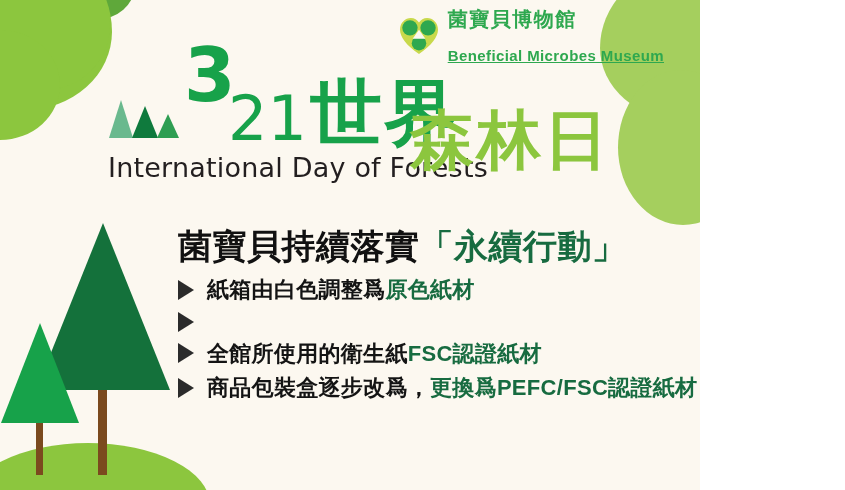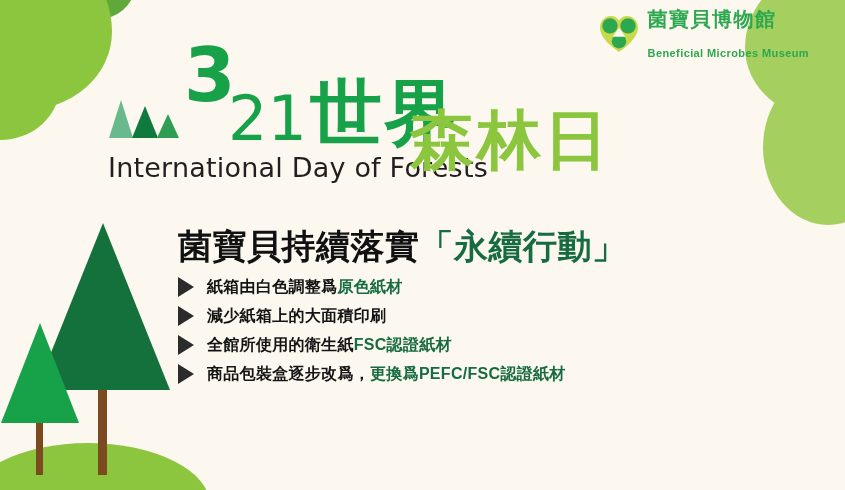--- a/index.html
+++ b/index.html
@@ -3,21 +3,21 @@
 <meta charset="utf-8">
 <title>World Forests Day Banner</title>
 <style>
   html, body {
     margin: 0;
     padding: 0;
     background: #ffffff;
   }
   .banner {
     position: relative;
-    width: 845px;
+    width: 700px;
     height: 490px;
     background: #FCF8F0;
     overflow: hidden;
     font-family: "Liberation Sans", "DejaVu Sans", sans-serif;
   }
 
   
   .blob-tl {
     position: absolute;
     left: -78px;
@@ -113,26 +113,27 @@
   .logo-mark { width: 40px; height: 38px; flex: none; }
   .logo-text { line-height: 1; }
   .logo-cn {
     font-size: 20px;
     font-weight: bold;
     color: #2EA84F;
     letter-spacing: 1.5px;
     white-space: nowrap;
   }
   .logo-en {
-    font-size: 11px;
+    font-size: 15px;
     font-weight: bold;
     color: #2EA84F;
     letter-spacing: 0.4px;
     margin-top: 19px;
     white-space: nowrap;
+    text-decoration: underline;
   }
 
   
   .title-area {
     position: absolute;
     left: 108px;
     top: 36px;
     z-index: 4;
   }
   .title-row {
@@ -226,21 +227,21 @@
   .bullet-marker {
     width: 0;
     height: 0;
     border-left: 16px solid #2B2B2B;
     border-top: 10px solid transparent;
     border-bottom: 10px solid transparent;
     margin-right: 13px;
     flex: none;
   }
   .bullet-text {
-    font-size: 16px;
+    font-size: 22px;
     font-weight: bold;
     color: #141414;
     letter-spacing: 0.3px;
     line-height: 1.15;
   }
   .bullet-text .accent { color: #176B40; }
 </style>
 </head>
 <body>
 
@@ -300,21 +301,20 @@
       <span>菌寶貝持續落實</span><span class="accent">「永續行動」</span>
     </div>
 
     <div class="bullets">
       <div class="bullet">
         <span class="bullet-marker"></span>
         <span class="bullet-text"><span>紙箱由白色調整爲</span><span class="accent">原色紙材</span></span>
       </div>
       <div class="bullet">
         <span class="bullet-marker"></span>
-        <span class="bullet-text"><span>減少紙箱上的大面積印刷</span><span class="accent"></span></span>
       </div>
       <div class="bullet">
         <span class="bullet-marker"></span>
         <span class="bullet-text"><span>全館所使用的衛生紙</span><span class="accent">FSC認證紙材</span></span>
       </div>
       <div class="bullet">
         <span class="bullet-marker"></span>
         <span class="bullet-text"><span>商品包裝盒逐步改爲，</span><span class="accent">更換爲PEFC/FSC認證紙材</span></span>
       </div>
     </div>

